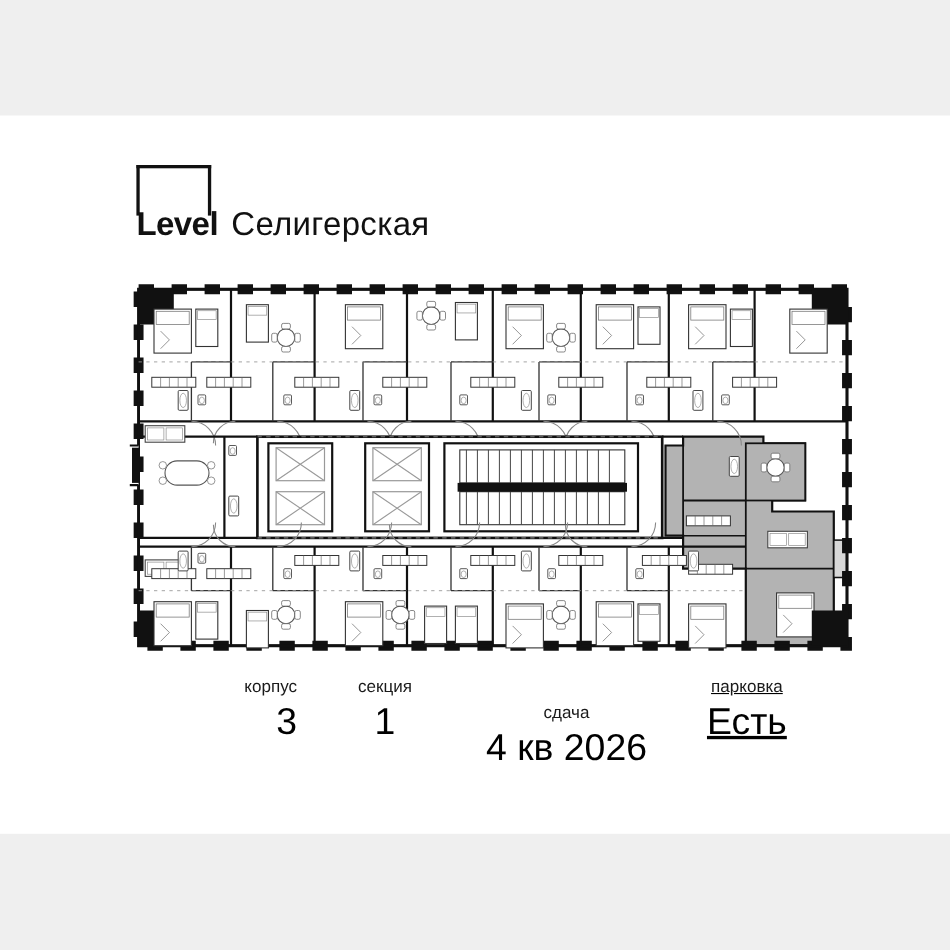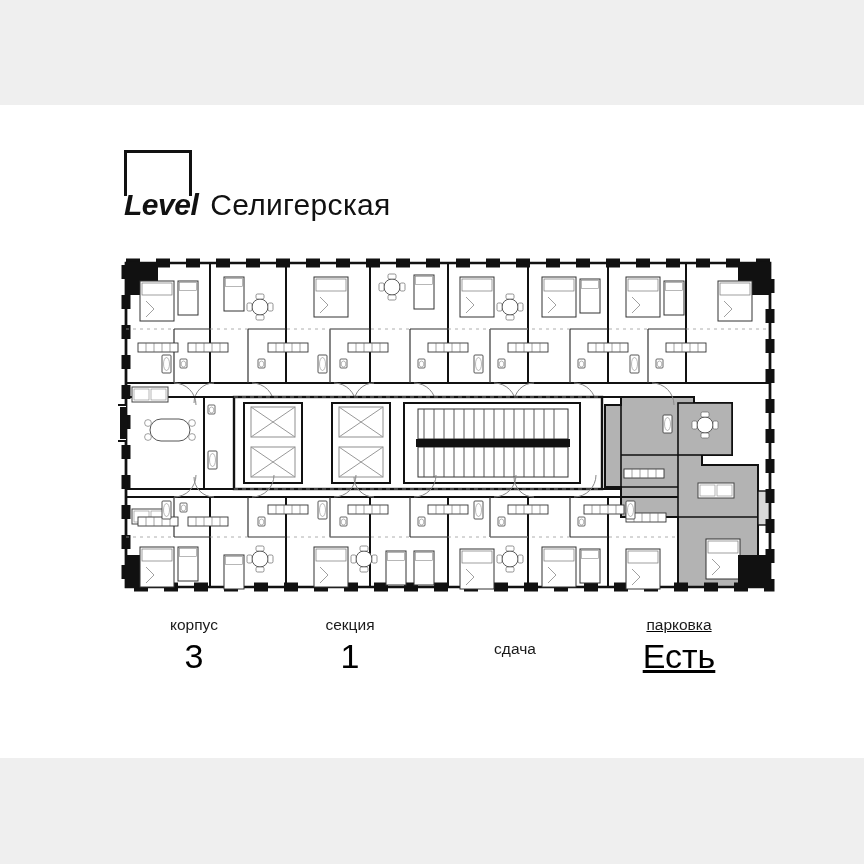--- a/index.html
+++ b/index.html
@@ -11,33 +11,33 @@
   }
   #card{
     position:absolute;left:0;top:105px;width:864px;height:653px;
     background:#ffffff;
   }
   
   #logo{position:absolute;left:124px;top:45px;}
   #logo-mark{position:absolute;left:0;top:0;width:68px;height:46px;
     border:3px solid #111;border-bottom:none;box-sizing:border-box;}
   #logo-word{position:absolute;left:0;top:38px;white-space:nowrap;}
-  .logo-level{font-size:30px;font-weight:700;color:#111;letter-spacing:-0.5px;font-style:italic;}
+  .logo-level{font-size:30px;font-weight:700;color:#111;letter-spacing:-0.5px;}
   .logo-name{font-size:30px;font-weight:400;color:#111;letter-spacing:0.3px;margin-left:12px;margin-top:11px;}
   
   #plan-wrap{position:absolute;left:118px;top:150px;width:660px;height:350px;}
   #plan{position:absolute;left:0;top:0;width:660px;height:350px;}
   
   #stats{position:absolute;left:118px;top:510px;width:640px;height:80px;
     display:flex;align-items:flex-start;}
   .stat{display:flex;flex-direction:column;align-items:center;}
   .stat-label{font-size:15.5px;color:#1a1a1a;font-weight:400;line-height:20px;}
   .stat-value{font-size:34px;color:#000;font-weight:400;line-height:40px;margin-top:1px;
     white-space:nowrap;}
-  #stat-0{width:152px;}
+  #stat-0{width:152px;align-items:flex-end;}
   #stat-1{width:160px;align-items:center;}
   #stat-2{width:170px;margin-top:24px;}
   #stat-3{width:158px;text-decoration:underline;}
 </style>
 </head>
 <body>
 
 <div id="card">
 
   <div id="logo">
@@ -512,20 +512,21 @@
     <div class="stat" id="stat-0">
       <div class="stat-label">корпус</div>
       <div class="stat-value">3</div>
     </div>
     <div class="stat" id="stat-1">
       <div class="stat-label">секция</div>
       <div class="stat-value">1</div>
     </div>
     <div class="stat" id="stat-2">
       <div class="stat-label">сдача</div>
+      <div class="stat-value">4 кв 2026</div>
     </div>
     <div class="stat" id="stat-3">
       <div class="stat-label">парковка</div>
       <div class="stat-value">Есть</div>
     </div>
   </div>
 
 </div>
 
 </body></html>

